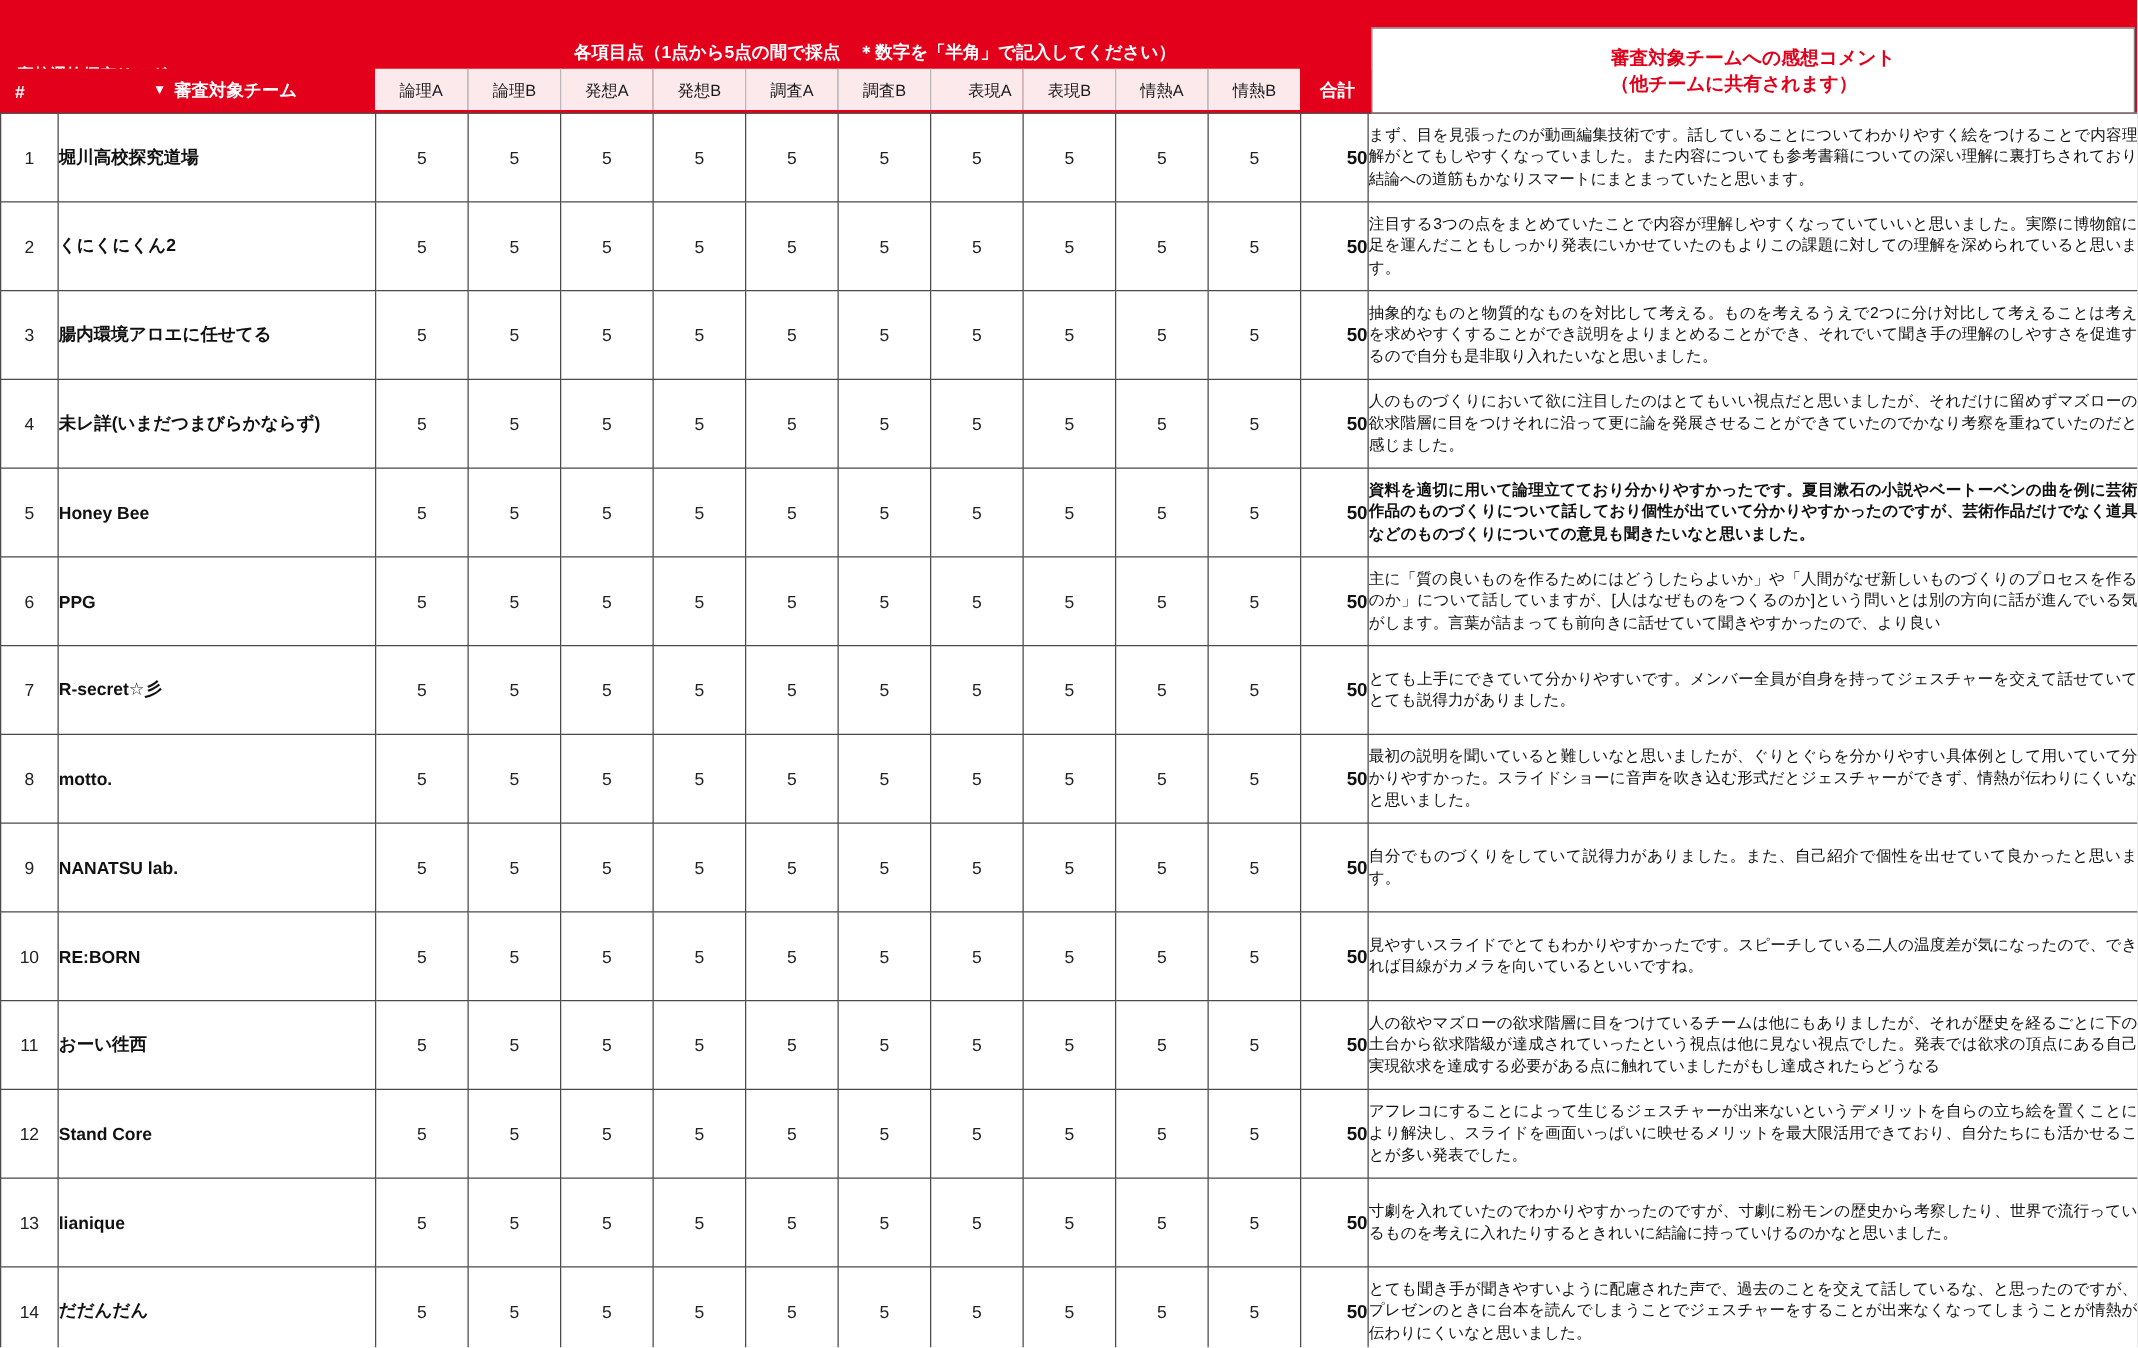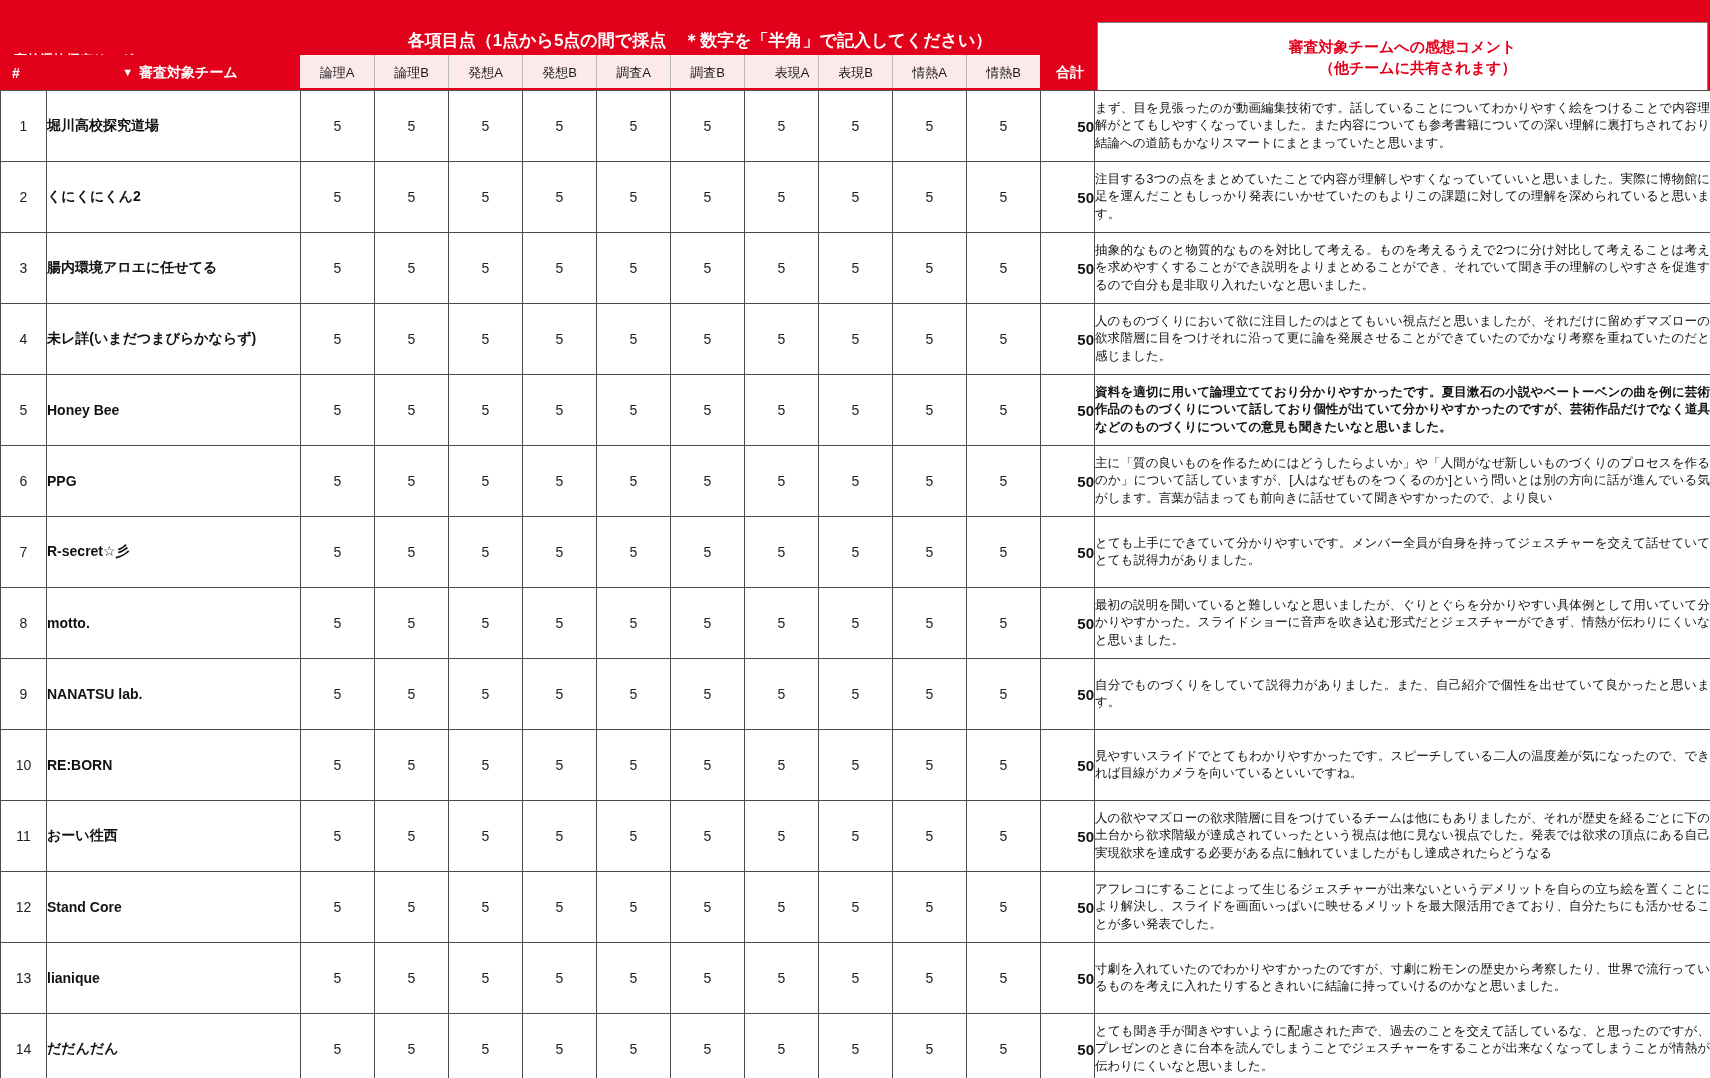--- a/index.html
+++ b/index.html
@@ -46,21 +46,21 @@
     letter-spacing: 0.5px;
     margin-top: 1px;
     white-space: nowrap;
   }
   .banner-scoring-note {
     position: absolute;
     left: 305px; top: 30px;
     width: 790px;
     text-align: center;
     color: #ffffff;
-    font-size: 17px;
+    font-size: 14px;
     font-weight: bold;
     line-height: 22px;
     white-space: nowrap;
   }
 
   
   .comment-head-card {
     position: absolute;
     left: 1097px; top: 22px;
     width: 611px; height: 68px;
@@ -69,21 +69,21 @@
     border-bottom: none;
     display: flex;
     align-items: center;
     justify-content: center;
   }
   .comment-head-text {
     color: #e3001b;
     font-size: 15px;
     font-weight: bold;
     line-height: 21px;
-    text-align: right;
+    text-align: left;
     white-space: pre-line;
   }
 
   
   .colhead {
     position: absolute;
     left: 0; top: 55px;
     width: 1097px;
     height: 35px;
     background: #e3001b;

